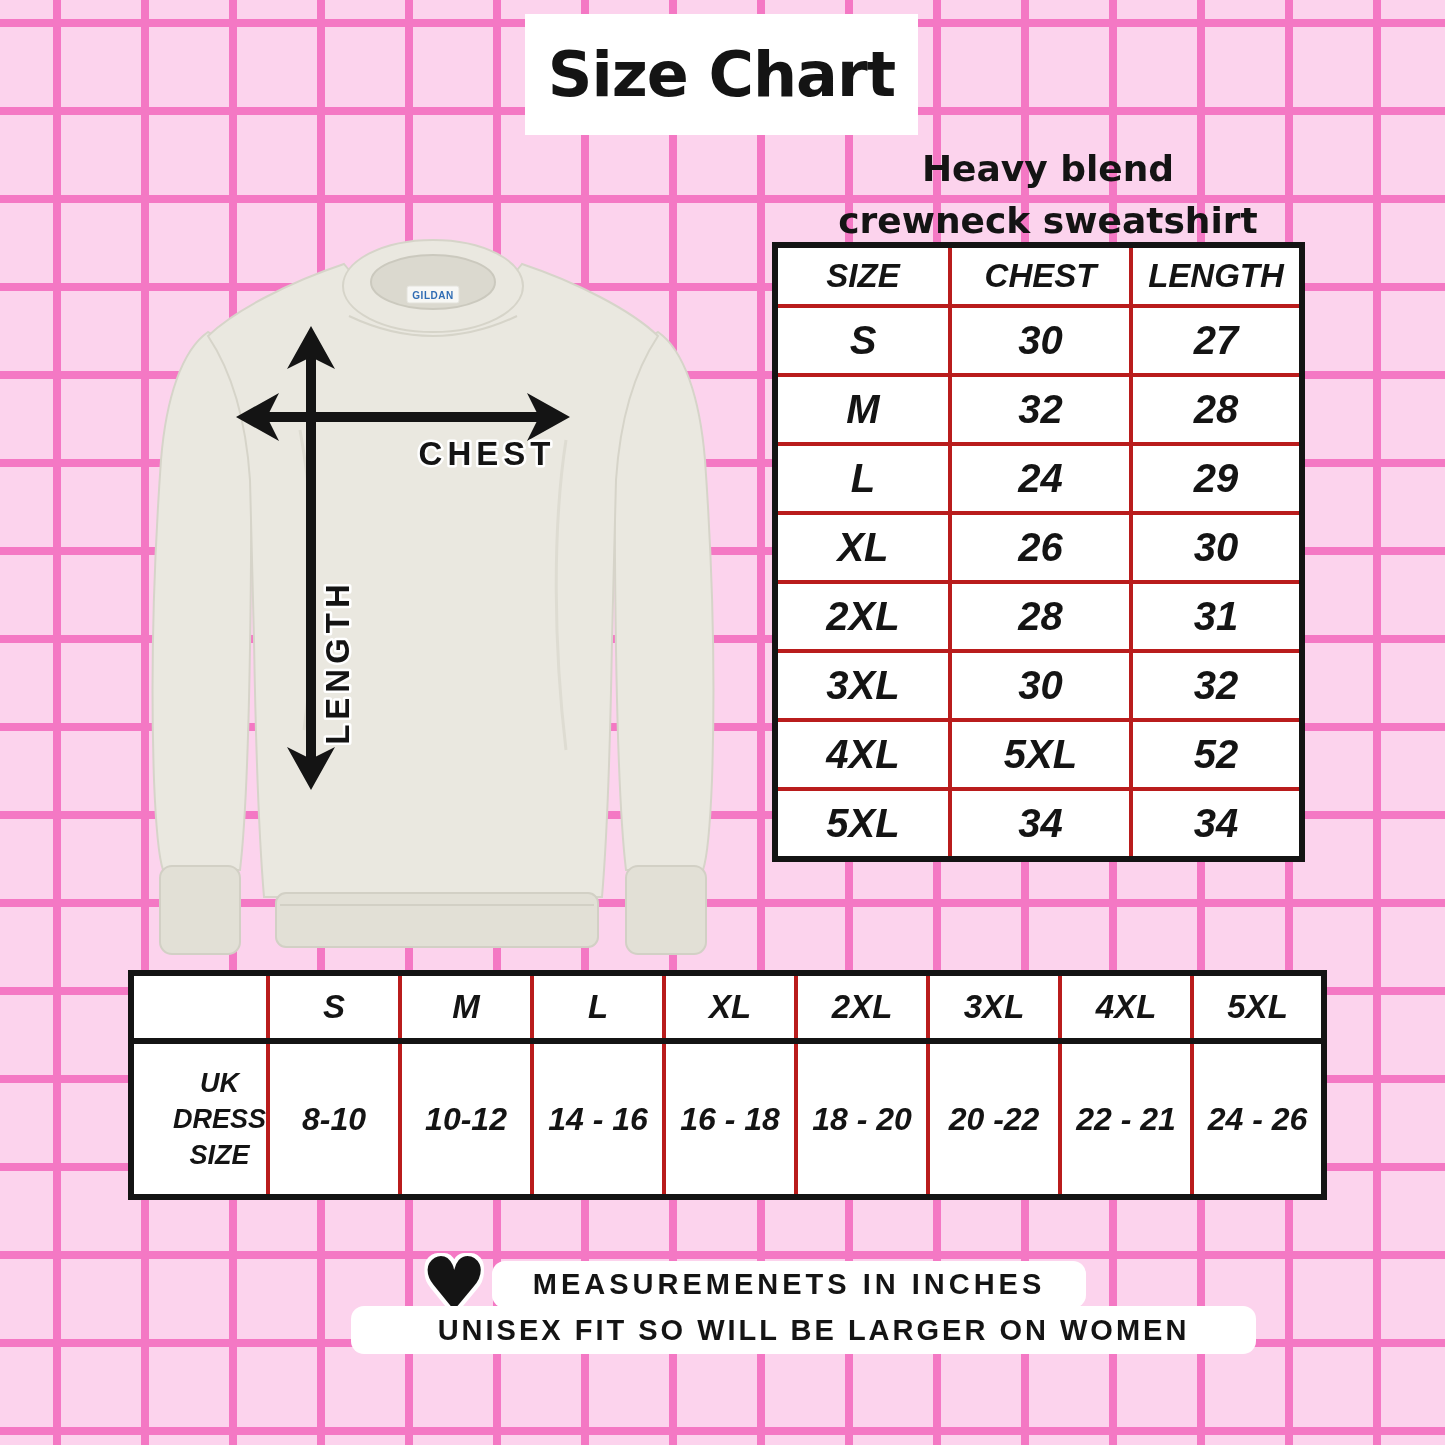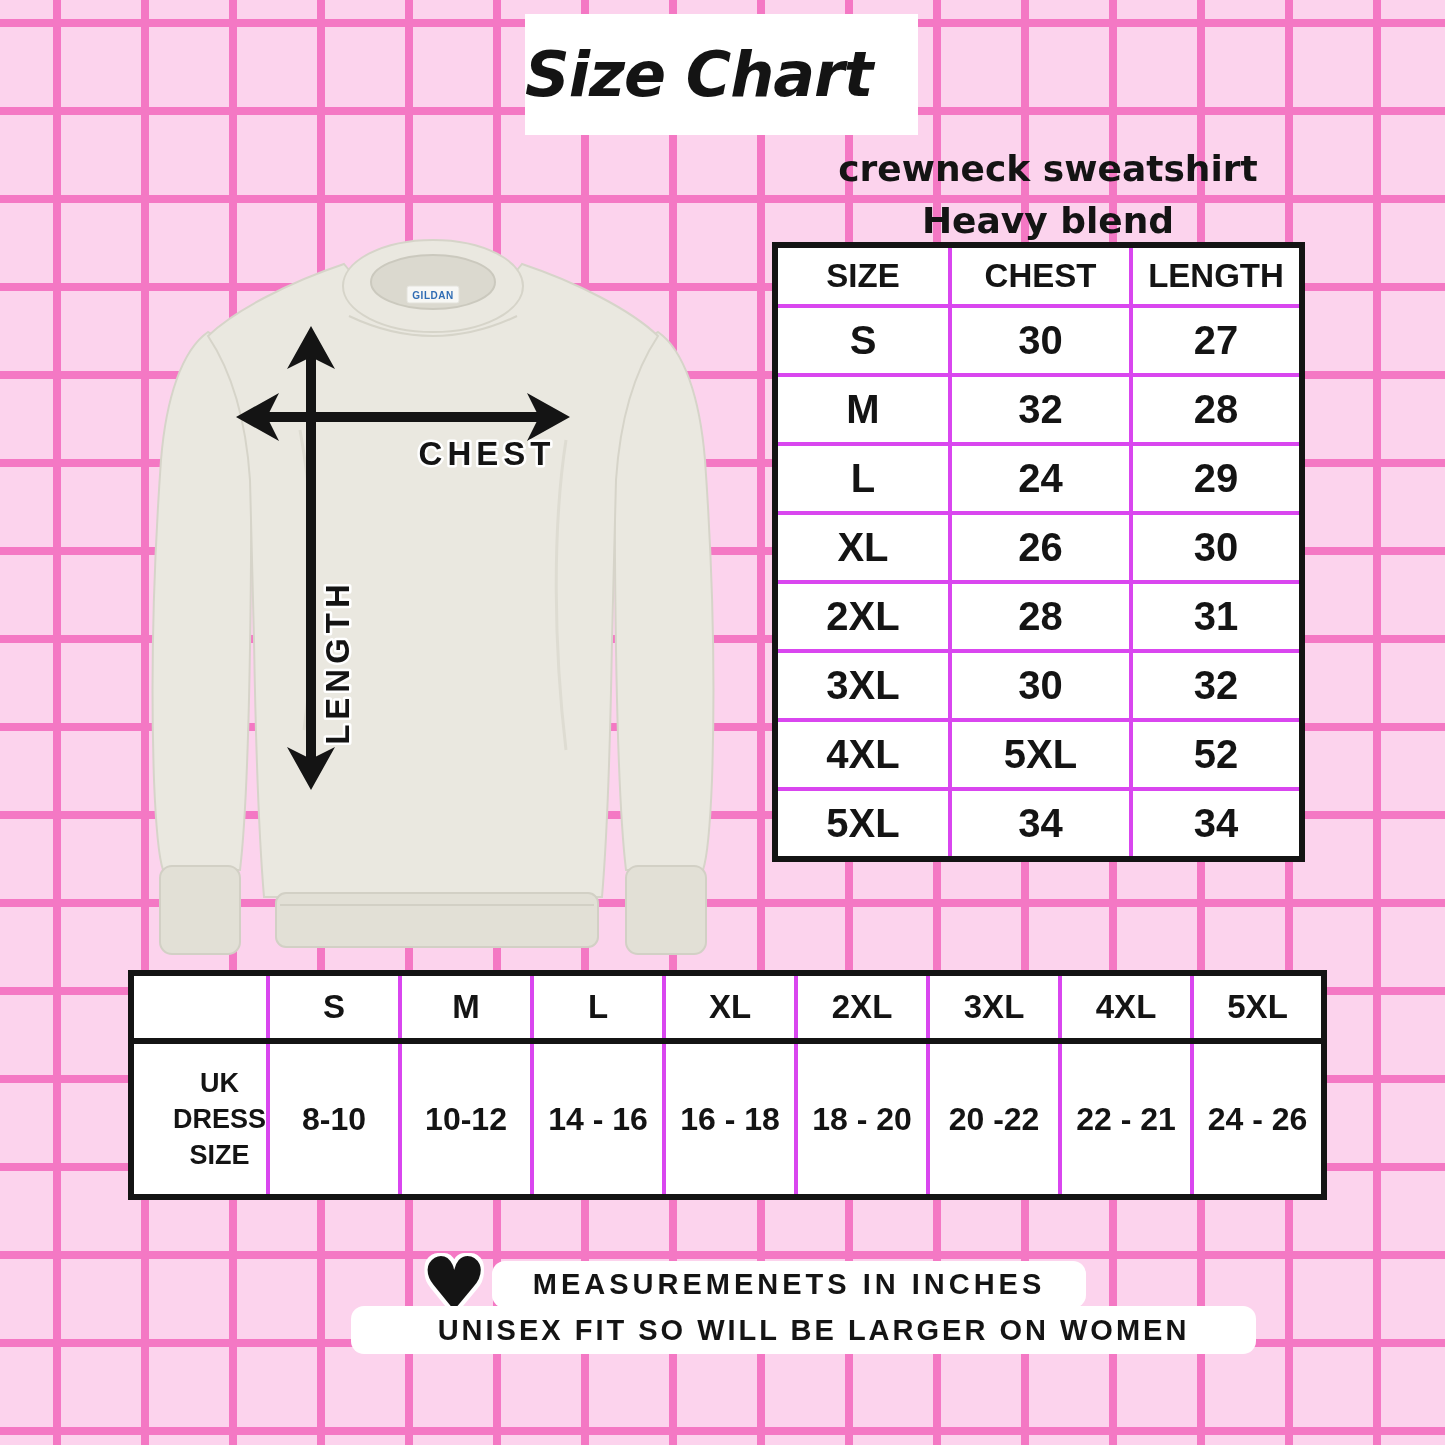--- a/index.html
+++ b/index.html
@@ -9,34 +9,34 @@
     background-image:
       linear-gradient(to right, #f478c4 0 8px, transparent 8px),
       linear-gradient(to bottom, #f478c4 0 8px, transparent 8px);
     background-size:88px 88px;
     background-position:53px 19px;
     font-family:"Liberation Sans", sans-serif;
     color:#141414;
   }
   .title-box {
     position:absolute; left:525px; top:14px; width:393px; height:121px;
-    background:#ffffff; display:flex; align-items:center; font-style:italic;
+    background:#ffffff; display:flex; align-items:center; justify-content:center;
   }
   .title-text {
     font-family:"DejaVu Sans", sans-serif; font-weight:bold; font-size:62px;
     letter-spacing:-1px; white-space:nowrap;
   }
   .subtitle {
     position:absolute; left:818px; top:143px; width:460px; text-align:center;
     font-family:"DejaVu Sans", sans-serif; font-weight:bold; font-size:36px; line-height:52px;
   }
   .diagram-svg { position:absolute; left:90px; top:230px; width:640px; height:730px; }
 
   table { border-collapse:collapse; background:#ffffff; table-layout:fixed; }
-  td,th { border:4px solid #d946ef; text-align:center; vertical-align:middle; padding:0; }
+  td,th { border:4px solid #b91c1c; text-align:center; vertical-align:middle; padding:0;font-style:italic; }
 
   .size-table { position:absolute; left:772px; top:242px; border:6px solid #141414; }
   .size-table th { height:56px; font-size:33px; font-weight:bold; }
   .size-table td { height:65px; font-size:40px; font-weight:bold; }
 
   .uk-table { position:absolute; left:128px; top:970px; border:6px solid #141414; }
   .uk-table th { height:62px; font-size:33px; font-weight:bold; border-bottom:6px solid #141414; }
   .uk-table td { height:150px; font-size:32px; font-weight:bold; }
   .uk-label { font-size:27px; font-weight:bold; line-height:36px; }
   .uk-label span { display:block;padding-left:39px; }
@@ -62,22 +62,22 @@
 </head>
 <body>
 
 <div class="canvas">
 
   <div class="title-box">
     <div class="title-text">Size Chart</div>
   </div>
 
   <div class="subtitle">
+    <div>Heavy blend</div>
     <div>crewneck sweatshirt</div>
-    <div>Heavy blend</div>
   </div>
 
   <svg class="diagram-svg" viewBox="90 230 640 730">
 
     <path d="M 208 332 C 182 350 166 398 161 460 C 155 545 150 660 154 780 C 156 830 159 858 163 870 L 240 870 C 246 820 250 700 251 560 C 252 470 251 400 247 358 Z" fill="#eae8e0" stroke="#d6d4c9" stroke-width="2"></path>
     <path d="M 658 332 C 684 350 700 398 705 460 C 711 545 716 660 712 780 C 710 830 707 858 703 870 L 626 870 C 620 820 616 700 615 560 C 614 470 615 400 619 358 Z" fill="#eae8e0" stroke="#d6d4c9" stroke-width="2"></path>
 
     <rect x="160" y="866" width="80" height="88" rx="12" fill="#e2e0d6" stroke="#d2d0c5" stroke-width="2"></rect>
     <rect x="626" y="866" width="80" height="88" rx="12" fill="#e2e0d6" stroke="#d2d0c5" stroke-width="2"></rect>
 

